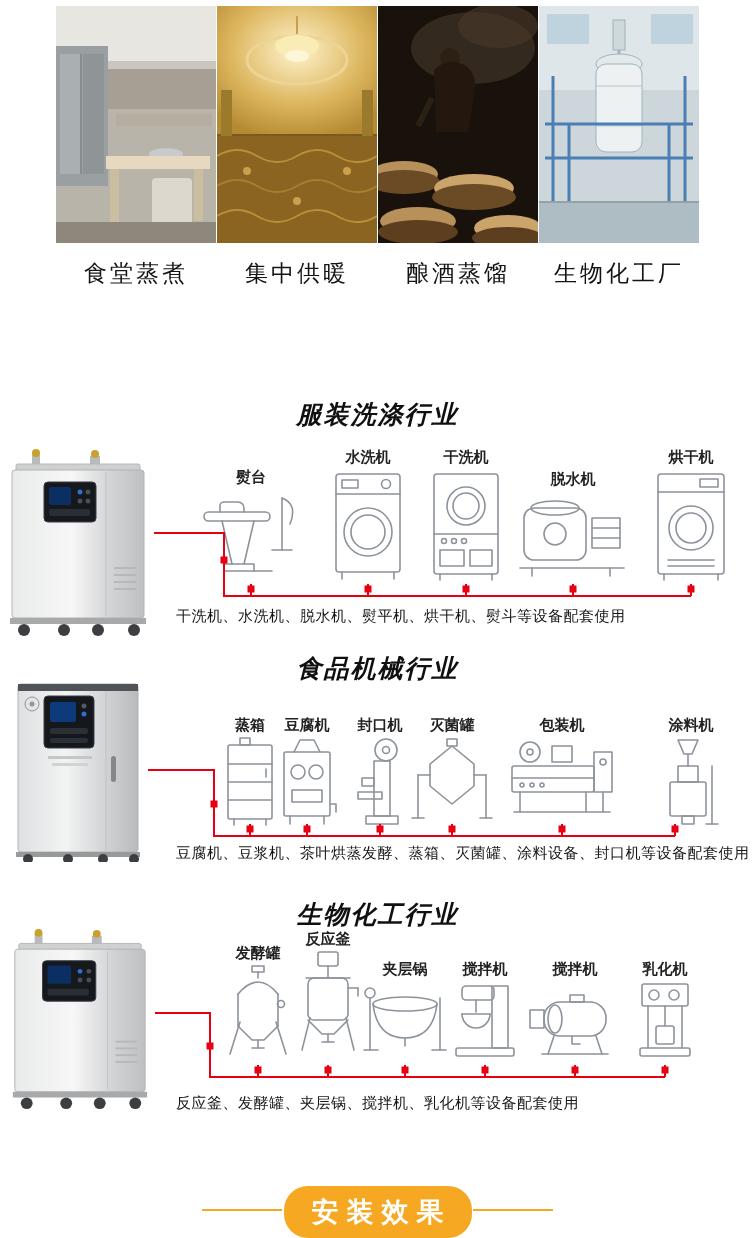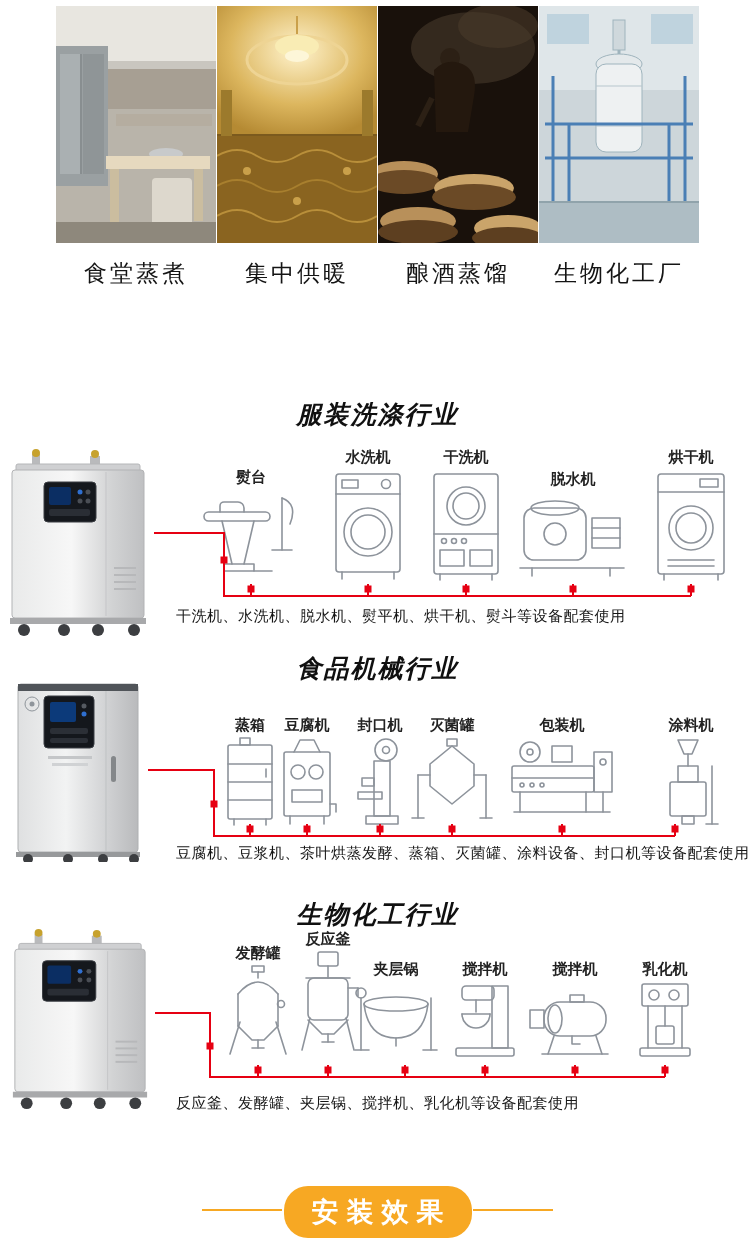--- a/index.html
+++ b/index.html
@@ -519,21 +519,21 @@
           <line x1="36" y1="84" x2="36" y2="92"></line>
             <line x1="30" y1="92" x2="42" y2="92"></line>
           <line x1="18" y1="68" x2="10" y2="100"></line>
             <line x1="54" y1="68" x2="62" y2="100"></line>
           <line x1="56" y1="38" x2="66" y2="38"></line>
             <line x1="66" y1="38" x2="66" y2="46"></line>
         </g>
       </svg>
     </div>
 
-    <div class="equip" style="left:353px;top:62px;width:86px;">
+    <div class="equip" style="left:362px;top:62px;width:86px;">
       <div class="equip-label">夹层锅</div>
       <svg width="86" height="82" viewBox="0 0 86 82">
         <g class="icon-art">
           <ellipse cx="43" cy="24" rx="32" ry="7"></ellipse>
           <path d="M11 24 q4 34 32 34 q28 0 32 -34"></path>
           <line x1="8" y1="18" x2="8" y2="70"></line>
             <line x1="78" y1="18" x2="78" y2="70"></line>
           <circle cx="8" cy="13" r="5"></circle>
           <line x1="2" y1="70" x2="16" y2="70"></line>
             <line x1="70" y1="70" x2="84" y2="70"></line>

